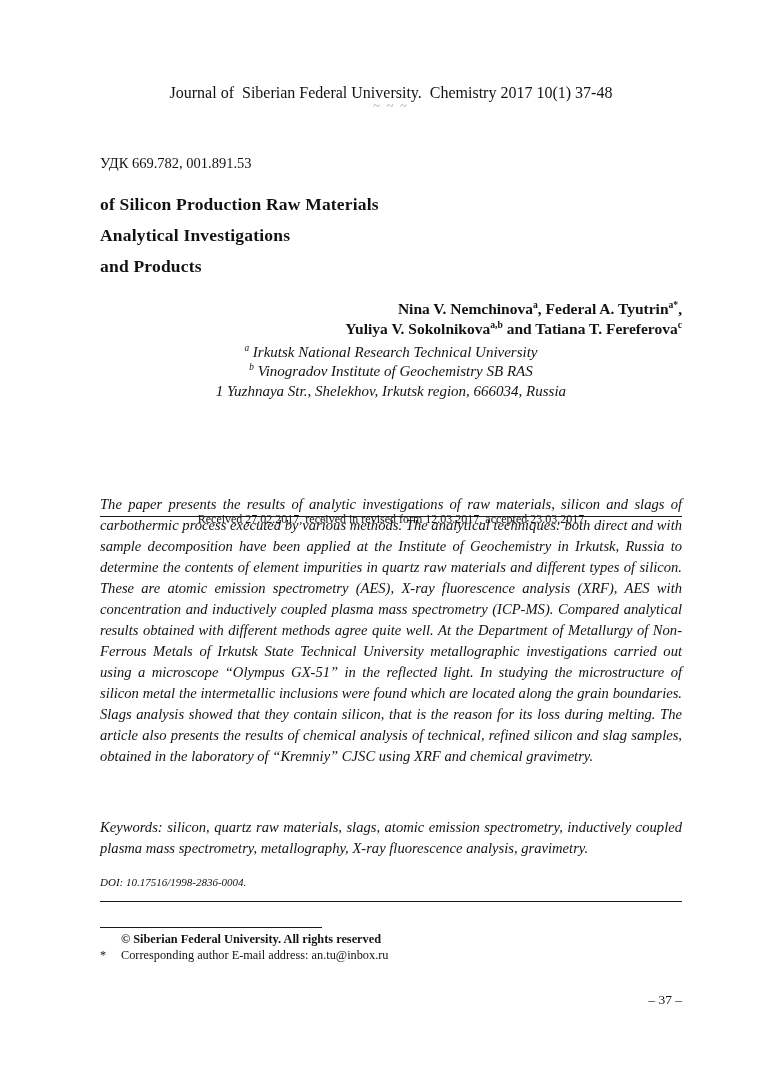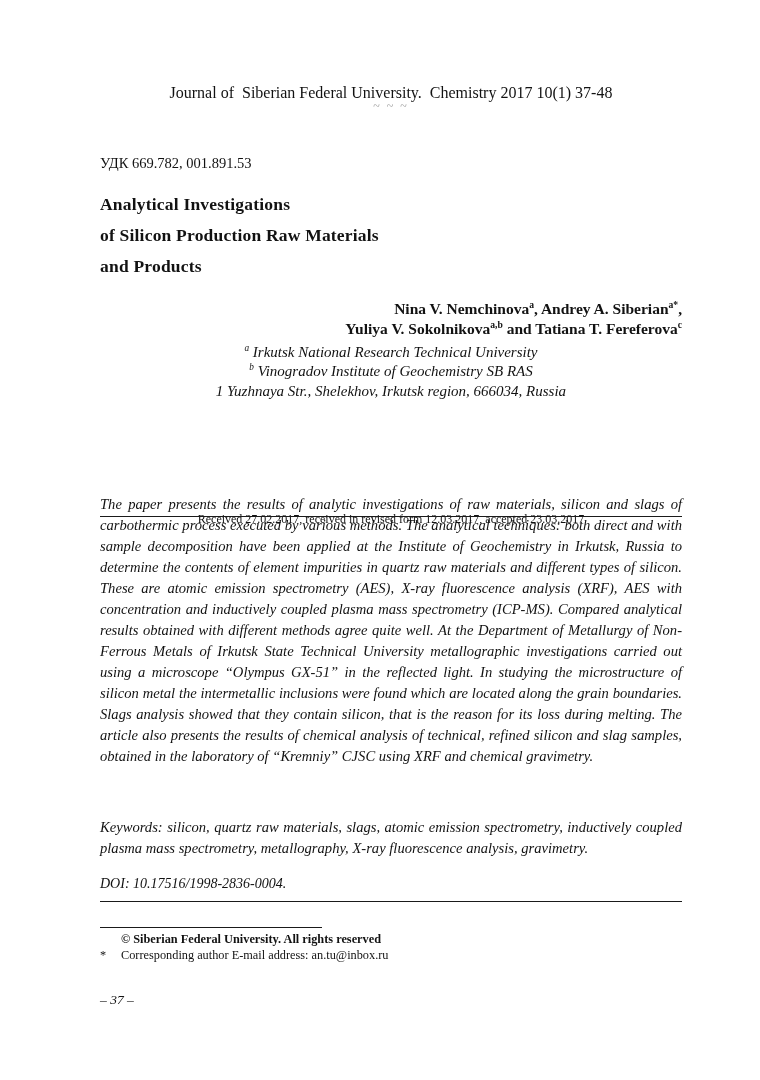--- a/index.html
+++ b/index.html
@@ -40,50 +40,50 @@
   .rule-bottom { top:901px; }
 
   .abstract {
     top:494px; font-size:14.6px; font-style:italic; line-height:21px;
     text-align:justify;
   }
   .keywords {
     top:817px; font-size:14.6px; font-style:italic; line-height:21px;
     text-align:justify;
   }
-  .doi { top:876px; font-size:14px; font-style:italic; }
+  .doi { top:876px; font-size:11px; font-style:italic; }
 
   .footnote-rule { position:absolute; left:0; top:927px; width:222px; border:none; border-top:1px solid #1a1a1a; margin:0; }
   .footnote { font-size:12.3px; line-height:16px; }
   .fn-1 { top:931px;font-weight:bold; }
   .fn-2 { top:947px; }
   .fn-row { display:flex; }
   .fn-marker { width:21px; flex:0 0 21px; }
   .fn-text { flex:1; }
 
-  .page-number { top:992px; text-align:left; font-size:13.5px;font-style:italic; }
+  .page-number { top:992px; text-align:right; font-size:13.5px; }
 </style>
 </head>
 <body>
 
 <div class="page">
   <div class="content">
 
     <div class="abs journal-header">Journal of  Siberian Federal University.  Chemistry 2017 10(1) 37-48</div>
     <div class="abs tilde-sep">~ ~ ~</div>
     <div class="abs udk">УДК 669.782, 001.891.53</div>
 
     <div class="abs article-title">
+      <div>of Silicon Production Raw Materials</div>
       <div>Analytical Investigations</div>
-      <div>of Silicon Production Raw Materials</div>
       <div>and Products</div>
     </div>
 
     <div class="abs authors-block">
-      <div class="author-line"><span>Nina V. Nemchinova</span><sup>a</sup><span>, </span><span>Andrey A. Siberian</span><sup>a*</sup><span>,</span></div>
+      <div class="author-line"><span>Nina V. Nemchinova</span><sup>a</sup><span>, </span><span>Federal A. Tyutrin</span><sup>a*</sup><span>,</span></div>
       <div class="author-line"><span>Yuliya V. Sokolnikova</span><sup>a,b</sup><span> and </span><span>Tatiana T. Fereferova</span><sup>c</sup><span></span></div>
       <div class="affils">
         <div class="affil-line"><sup>a</sup><span> Irkutsk National Research Technical University</span></div>
         <div class="affil-line"><sup>b</sup><span> Vinogradov Institute of Geochemistry SB RAS</span></div>
         <div class="affil-line"><sup></sup><span>1 Yuzhnaya Str., Shelekhov, Irkutsk region, 666034, Russia</span></div>
       </div>
     </div>
 
     <div class="abs received">Received 27.02.2017, received in revised form 12.03.2017, accepted 23.03.2017</div>
 

